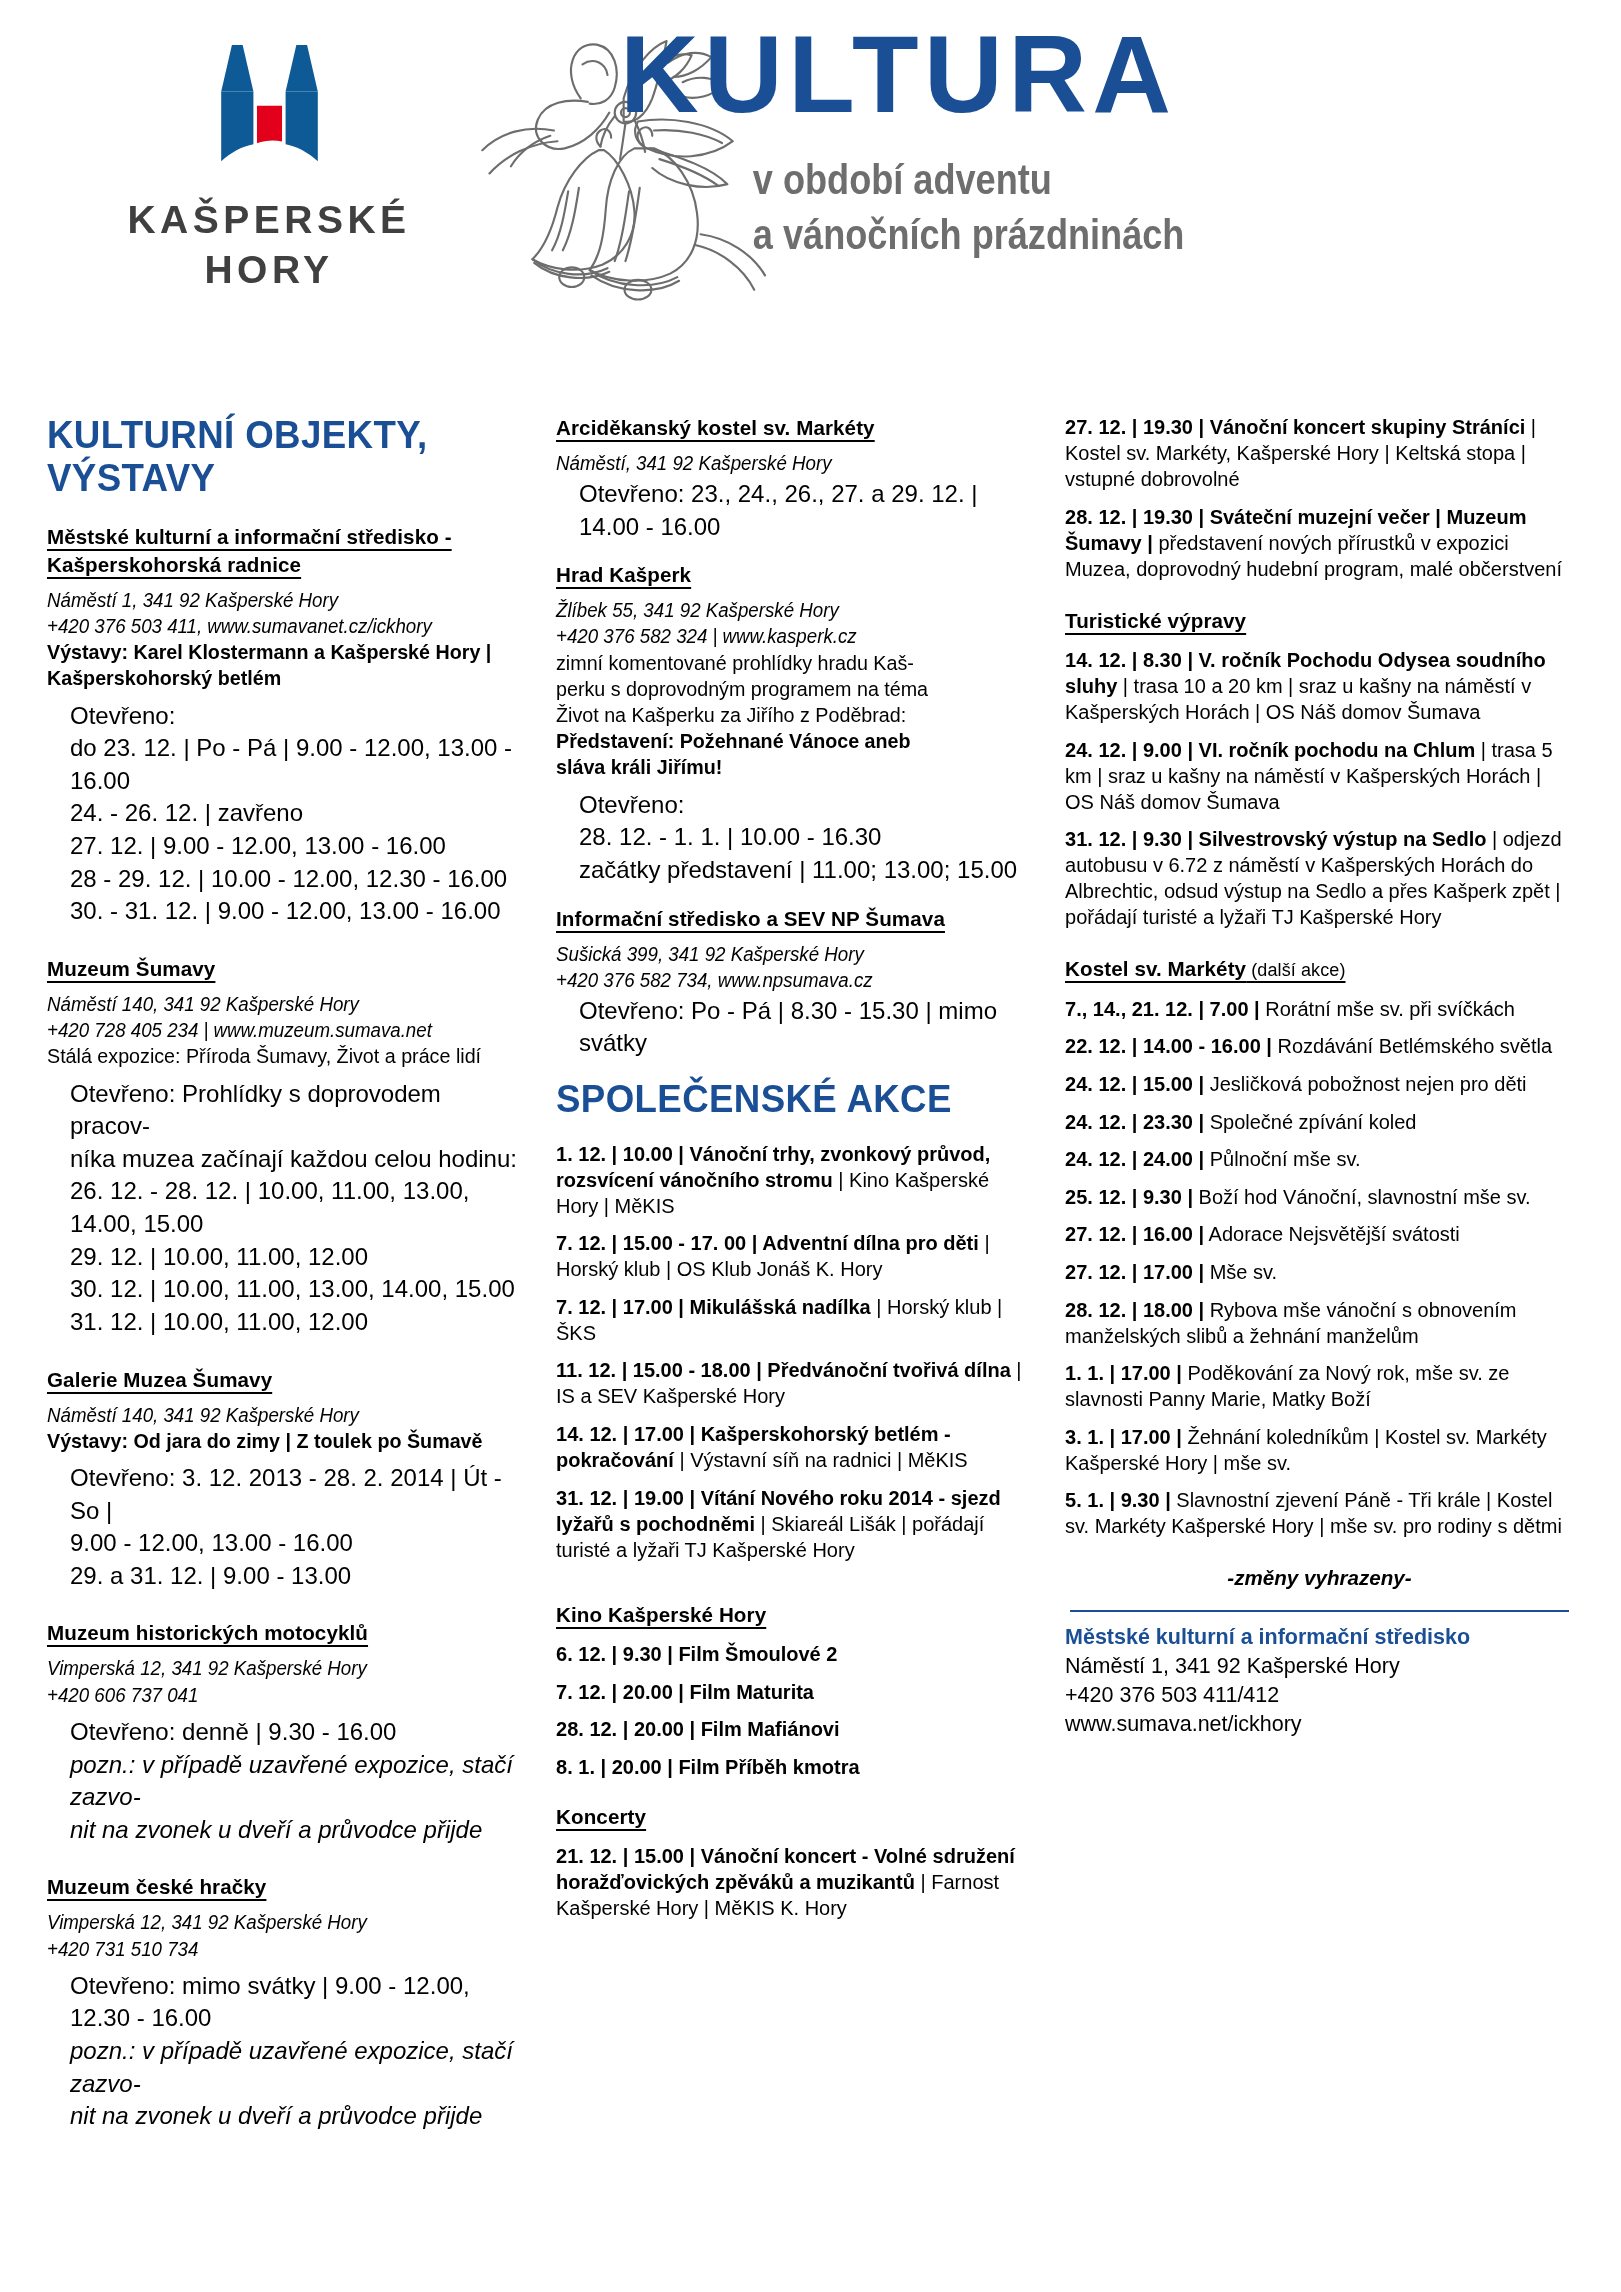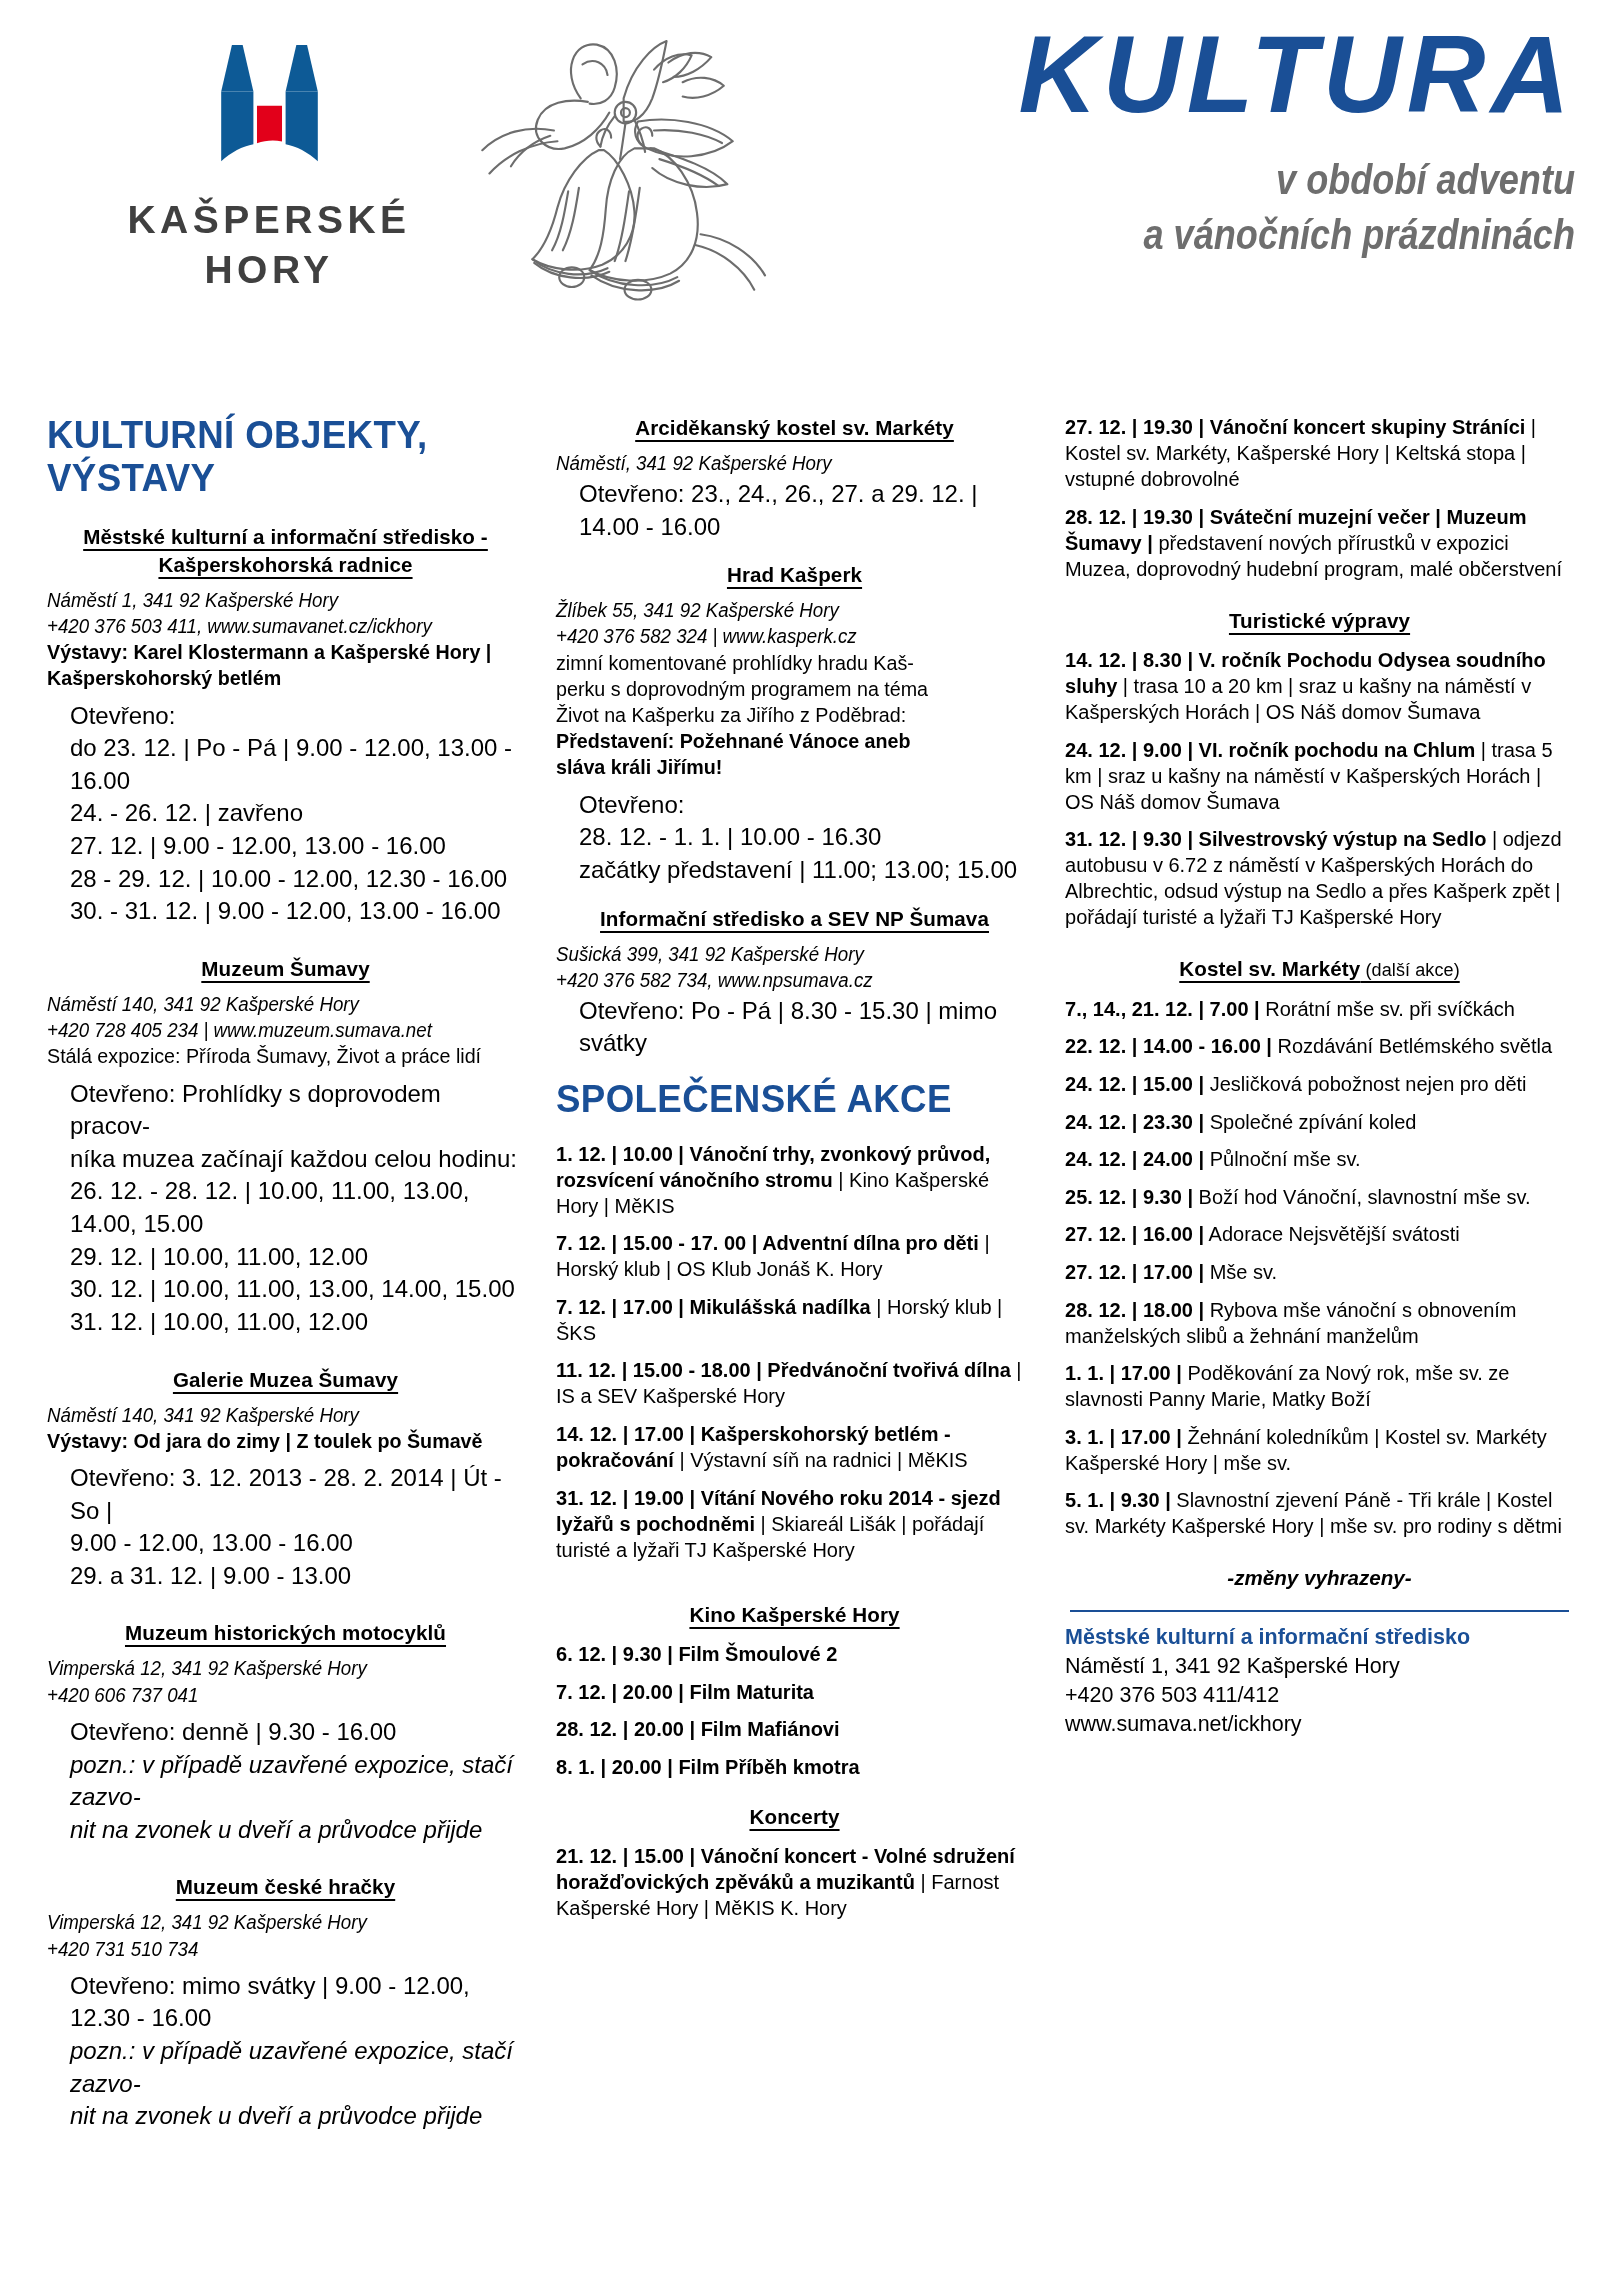--- a/index.html
+++ b/index.html
@@ -45,25 +45,23 @@
   .bells {
     position: absolute;
     left: 475px;
     top: 16px;
     width: 376px;
     height: 322px;
   }
 
   .title-block {
     position: absolute;
-    right: 46px;
+    right: 52px;
     top: 19.7px;
-    text-align: right;
     width: 949px;
-    font-style: italic;
   }
   .main-title {
     font-size: 109px;
     font-weight: bold;
     color: #1a4f96;
     letter-spacing: 5.4px;
     line-height: 1;
     font-stretch: condensed;
   }
   .subtitle-1, .subtitle-2 {
@@ -105,21 +103,20 @@
 
   .venue {
     font-size: 20.6px;
     font-weight: bold;
     text-decoration: underline;
     text-underline-offset: 4.5px;
     text-decoration-thickness: 2.2px;
     line-height: 1.36;
     margin-bottom: 8px;
     letter-spacing: 0.1px;
-    text-align: center;
   }
   .venue .suffix { font-weight: normal; font-size: 18px; }
 
   .addr {
     font-size: 19.7px;
     font-style: italic;
     line-height: 1.33;
     transform: scaleX(0.95);
     transform-origin: left center;
   }

